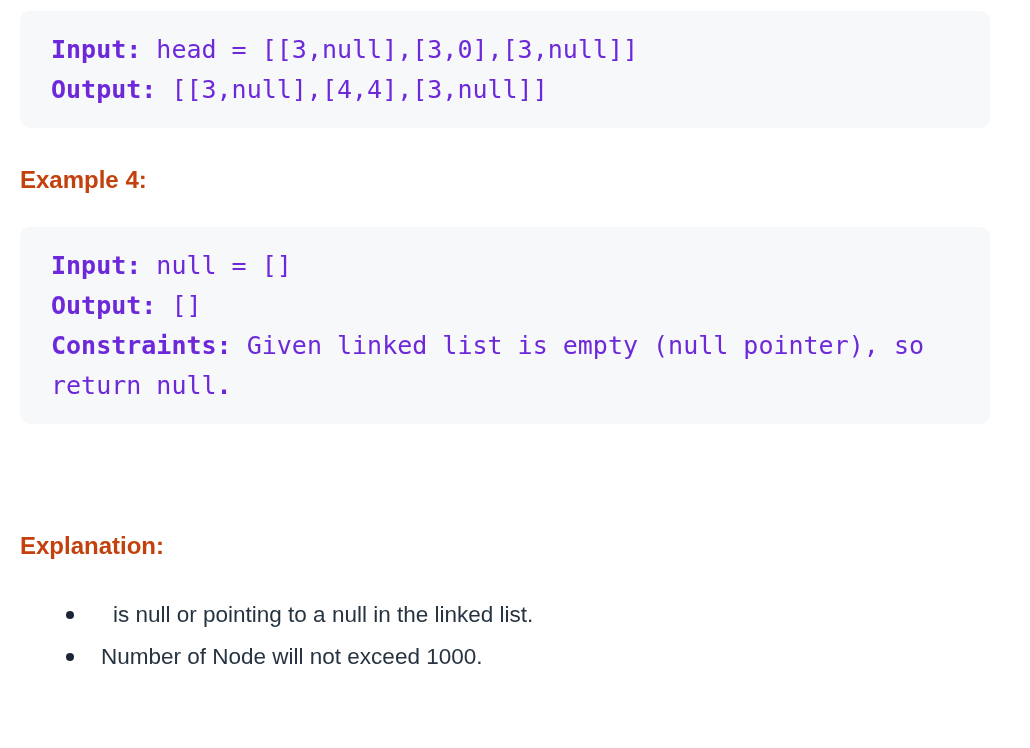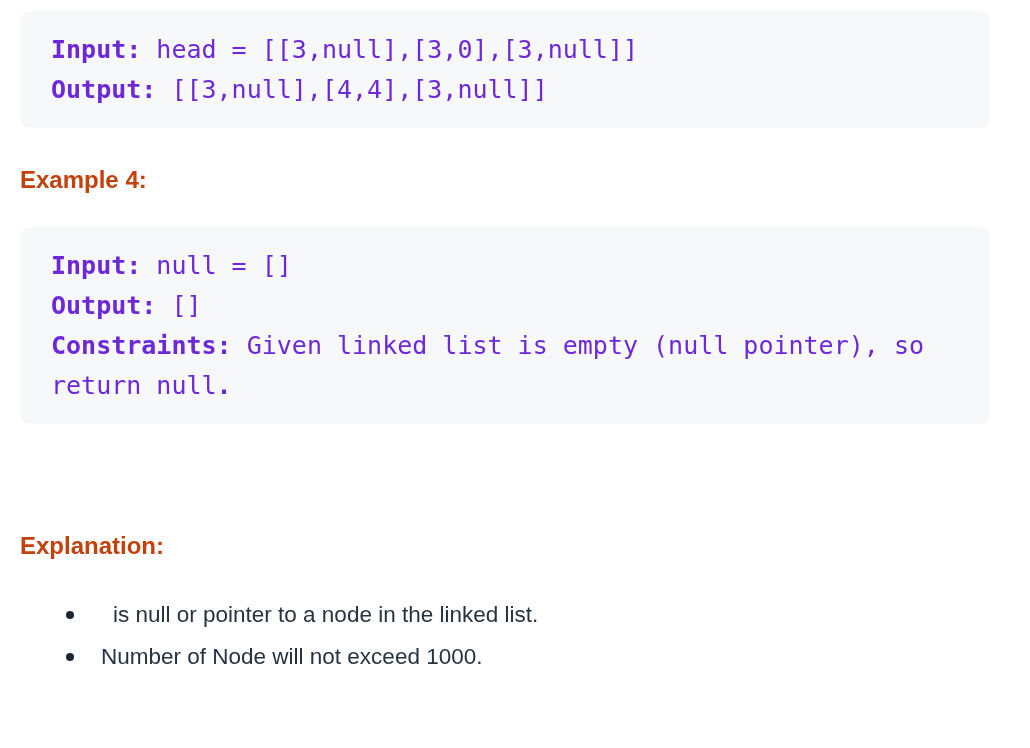--- a/index.html
+++ b/index.html
@@ -90,21 +90,21 @@
     <div class="code-line"><strong>Output:</strong><span> []</span></div>
     <div class="code-line"><strong>Constraints:</strong><span> Given linked list is empty (null pointer), so</span></div>
     <div class="code-line"><span>return null</span><strong>.</strong></div>
   </div>
 
   <h3 class="section-heading constraints-heading">Explanation:</h3>
 
   <ul class="constraints-list">
     <li class="constraint-item">
       <span class="bullet-dot"></span>
-      <span class="constraint-text after-code">is null or pointer to a node in the linked list.</span>
+      <span class="constraint-text after-code">is null or pointing to a null in the linked list.</span>
     </li>
     <li class="constraint-item">
       <span class="bullet-dot"></span>
       <span class="constraint-text">Number of Node will not exceed 1000.</span>
     </li>
   </ul>
 
 </div>
 
 </body></html>

